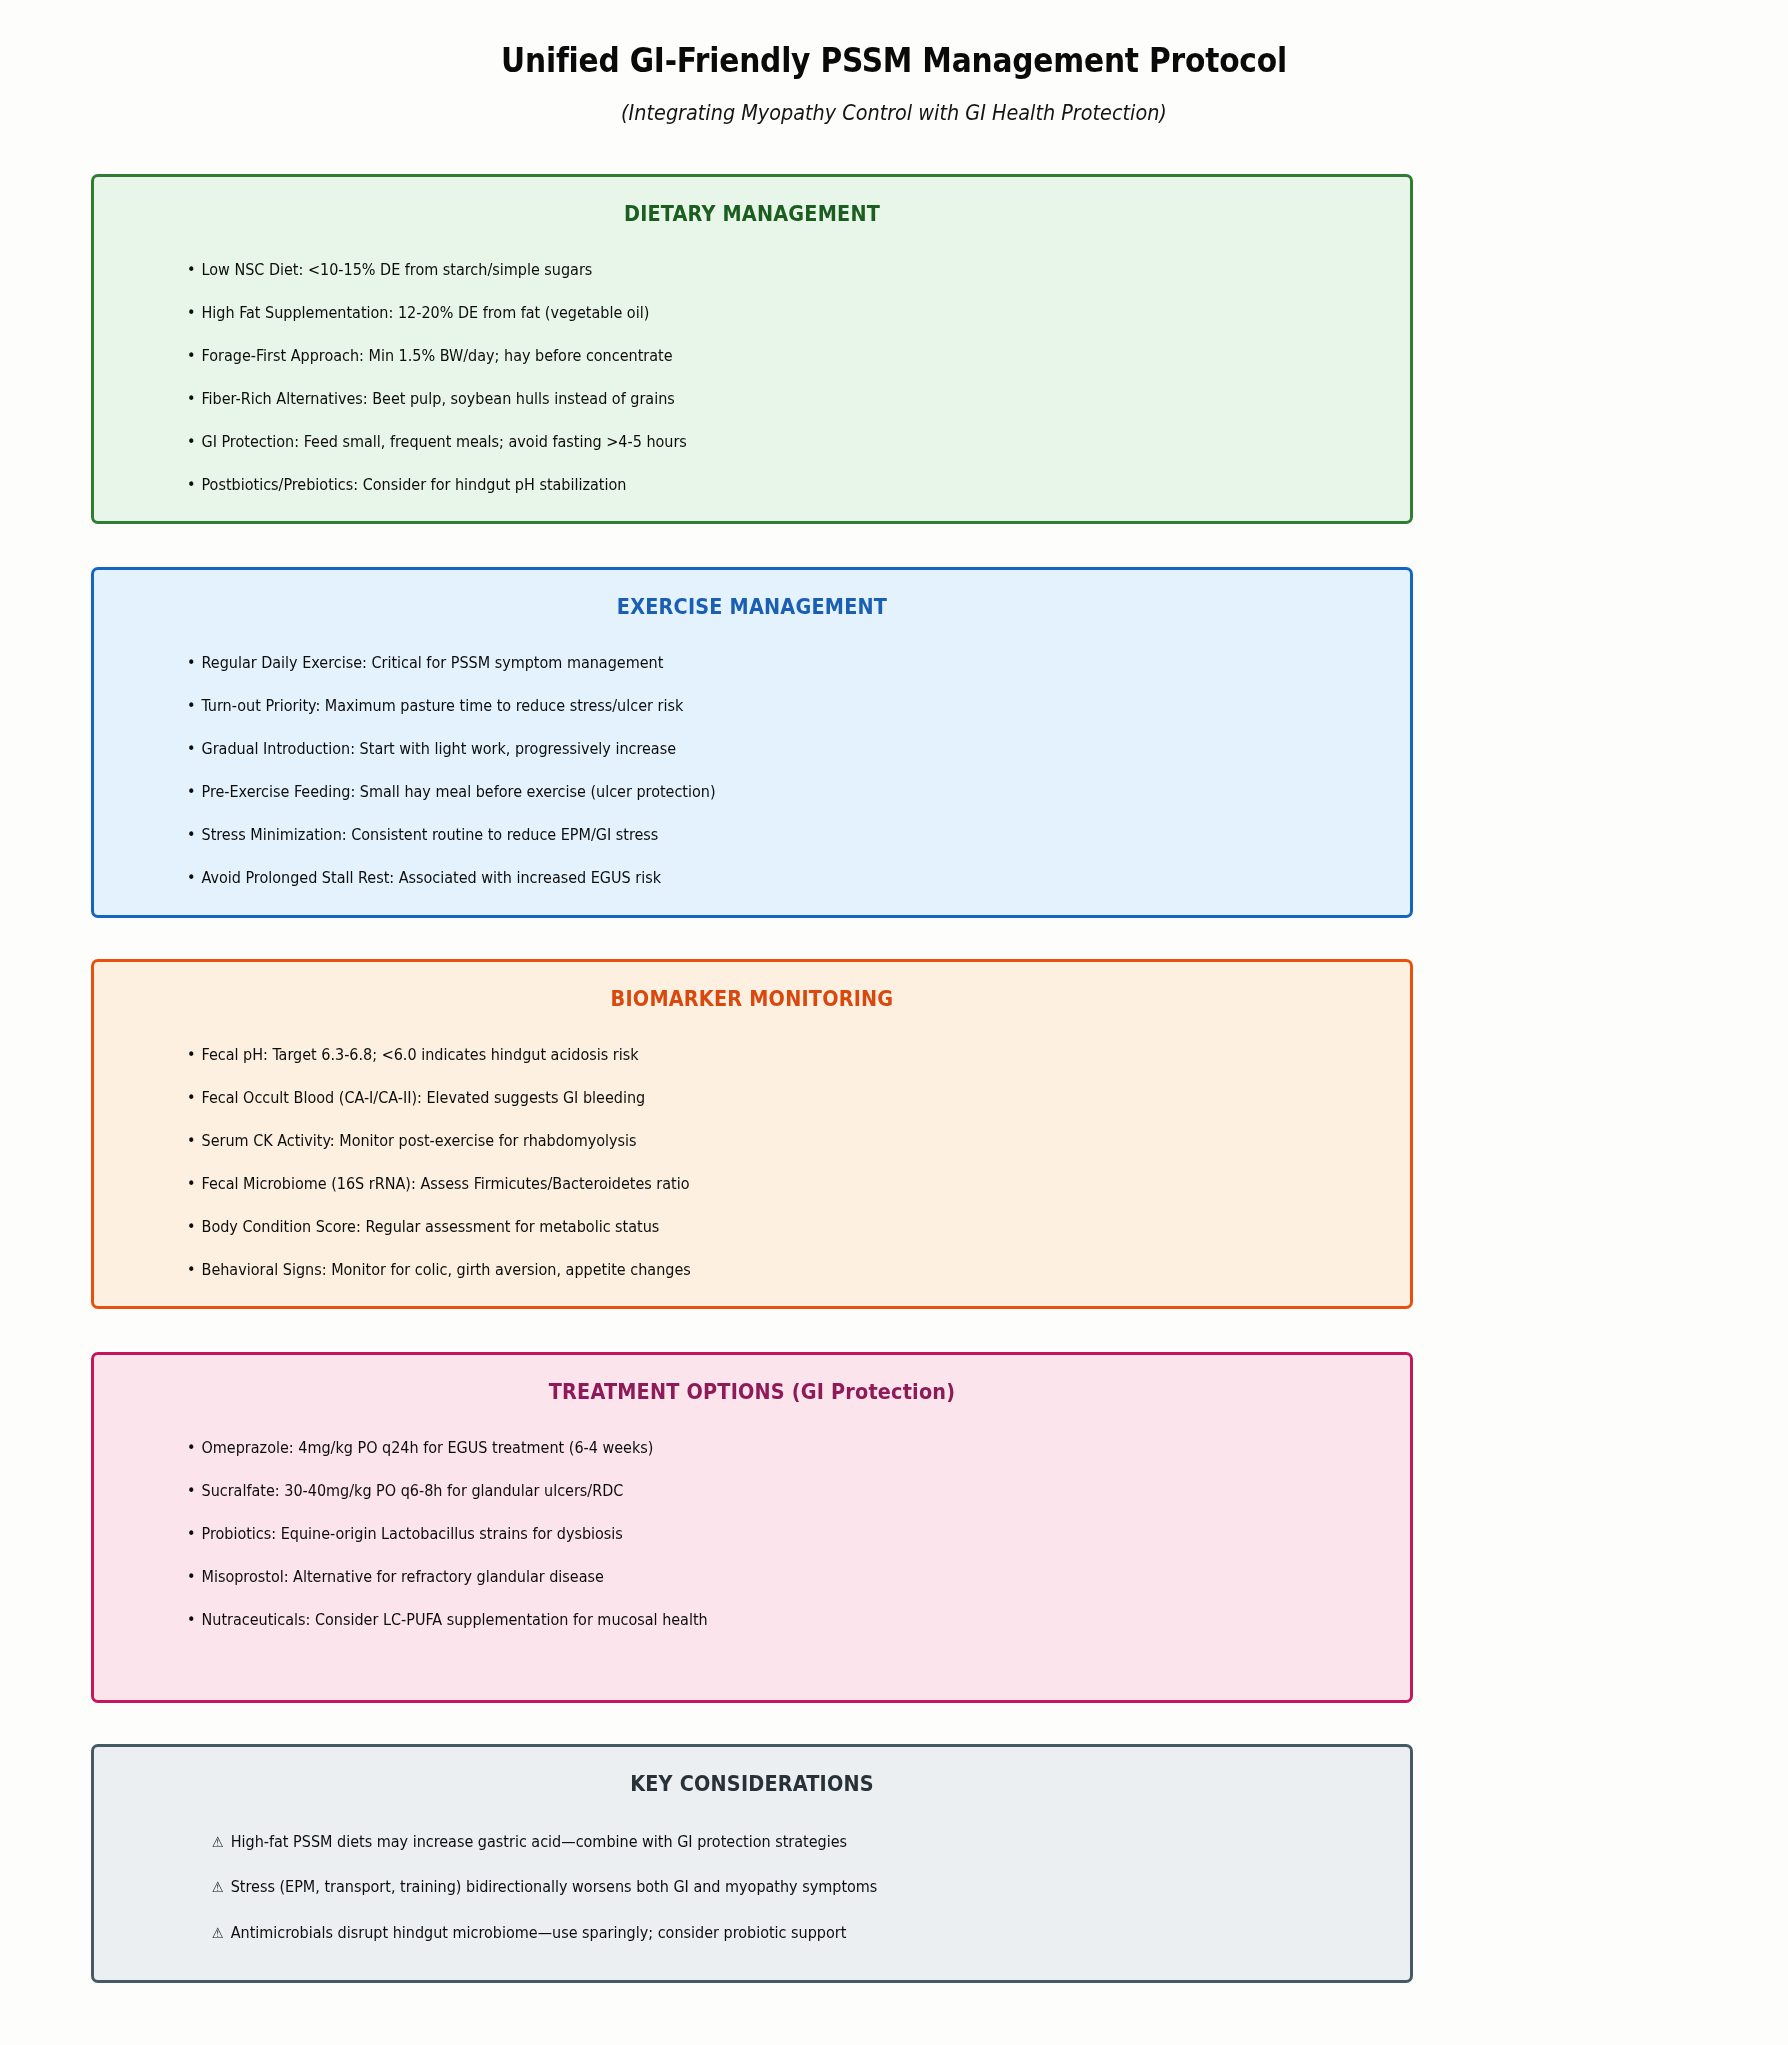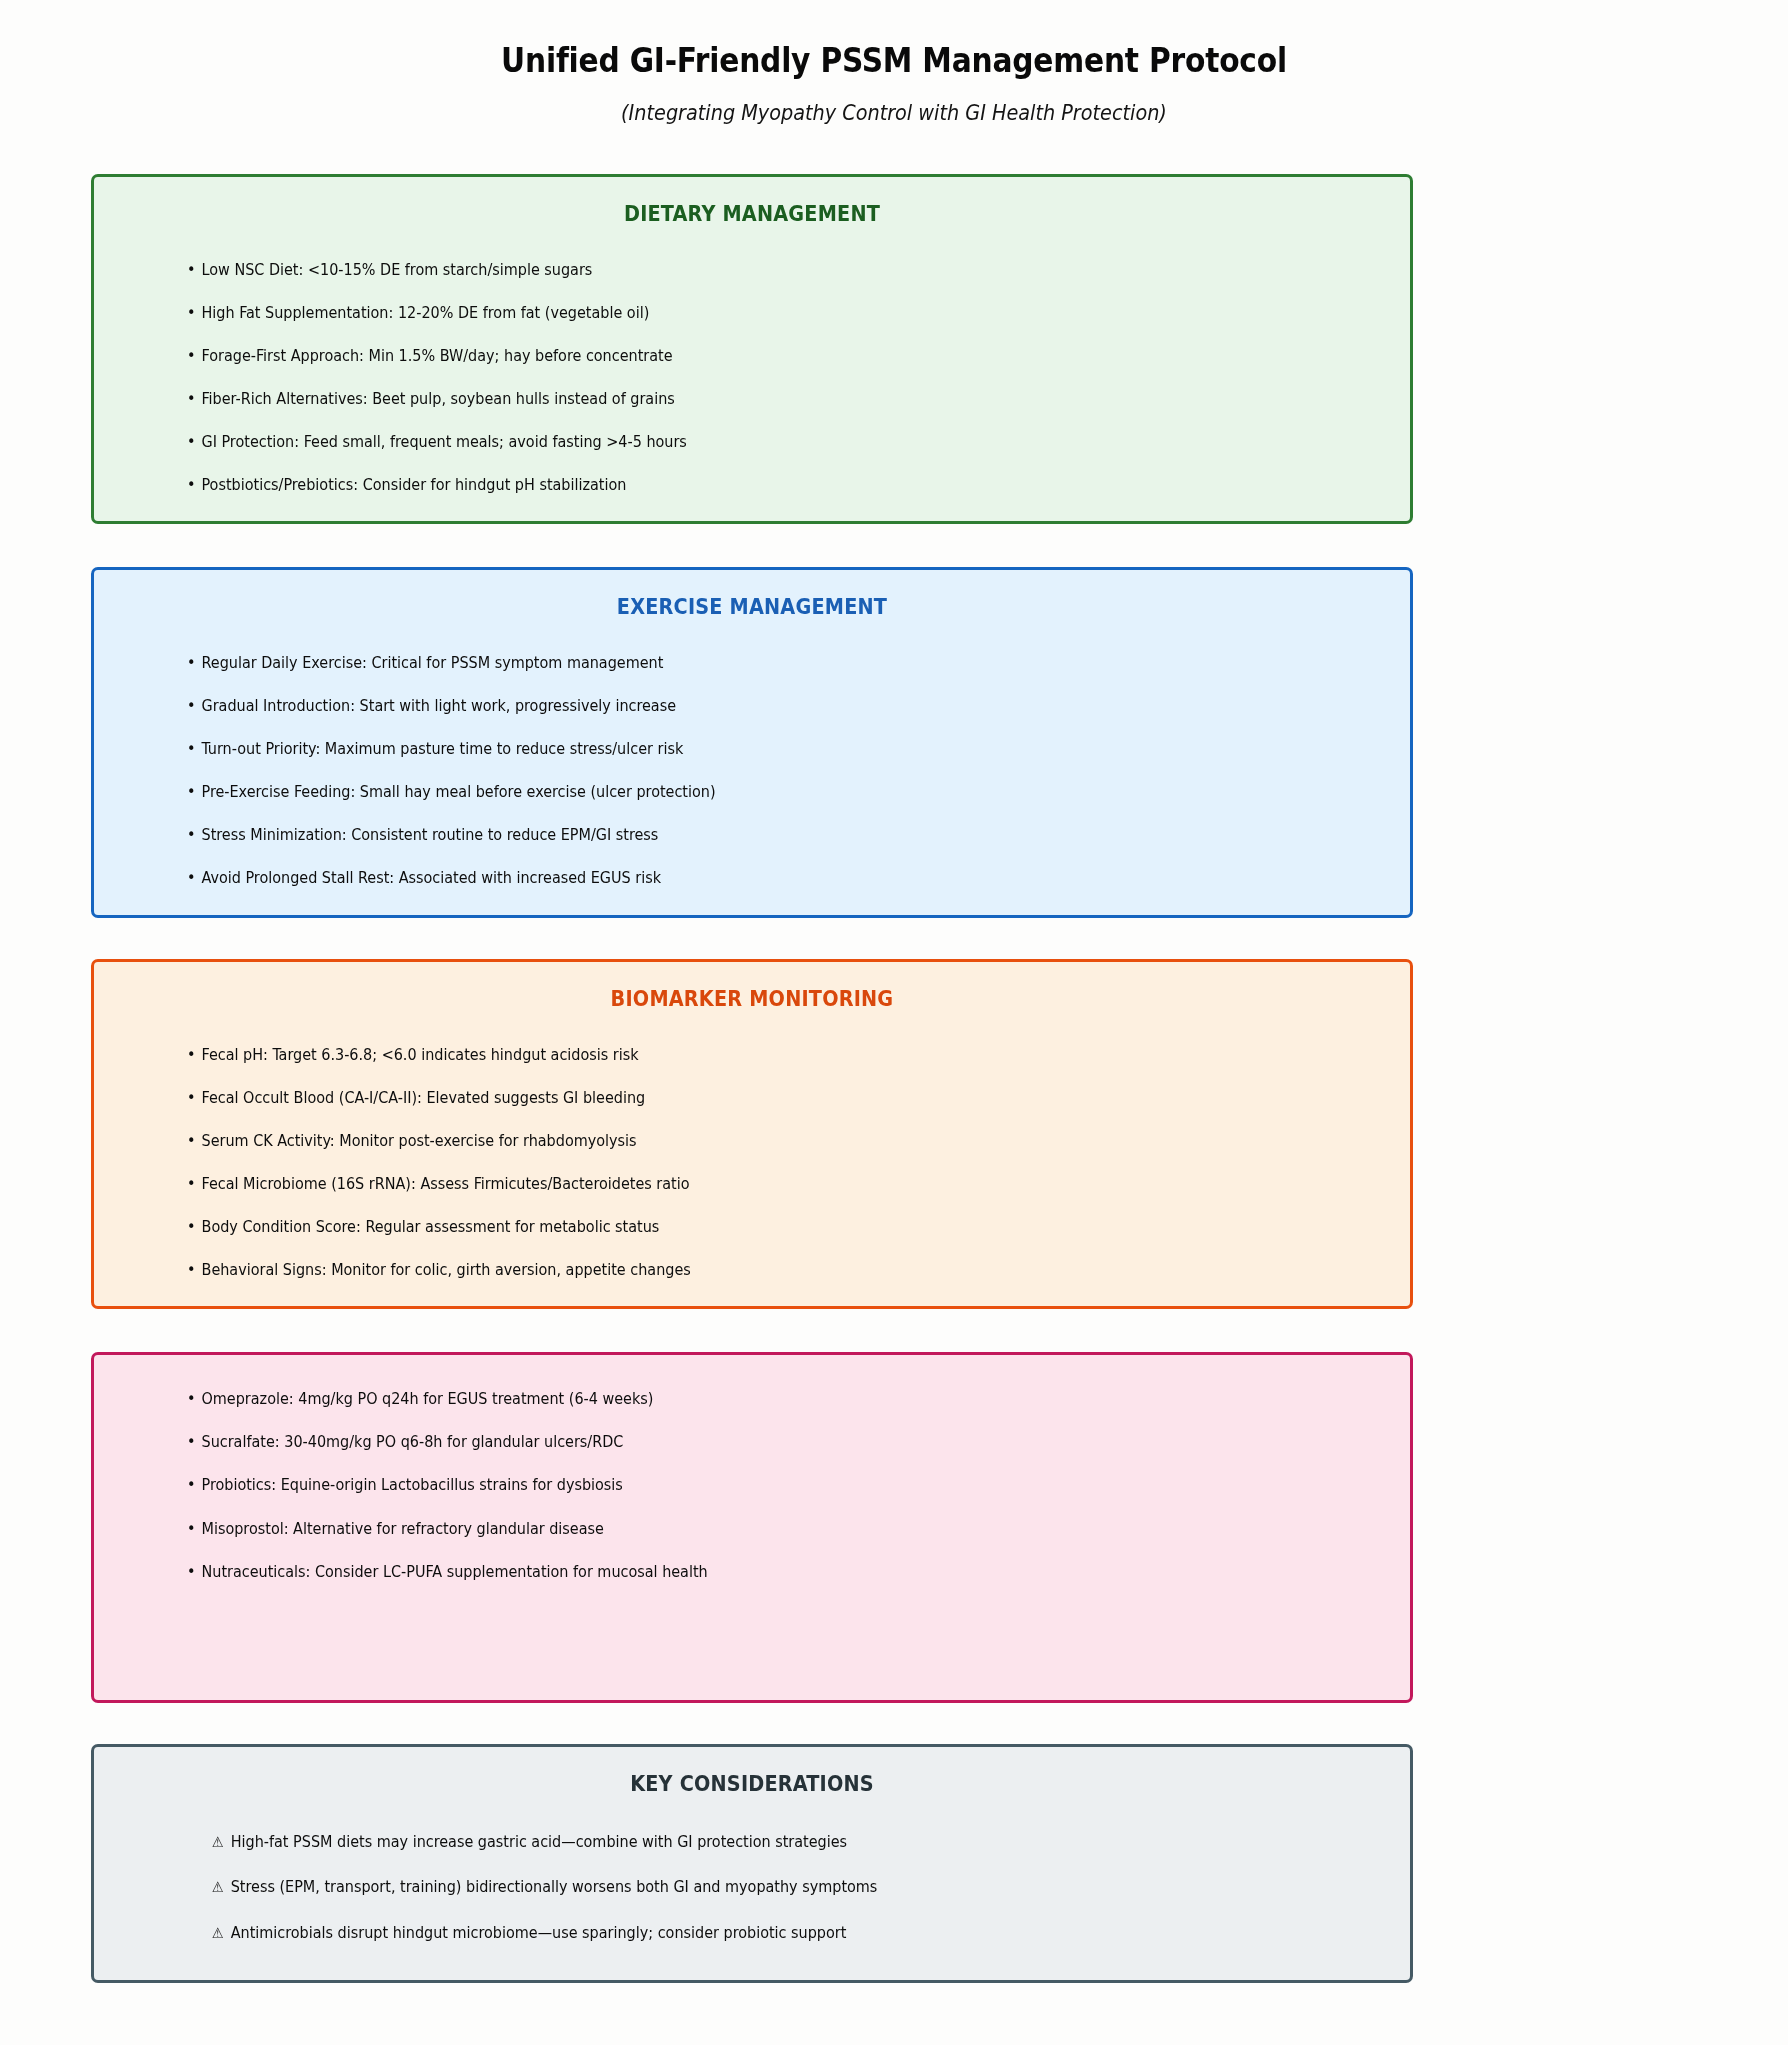--- a/index.html
+++ b/index.html
@@ -171,41 +171,42 @@
       <li class="bullet-item"><span class="mark">•</span><span>Fiber-Rich Alternatives: Beet pulp, soybean hulls instead of grains</span></li>
       <li class="bullet-item"><span class="mark">•</span><span>GI Protection: Feed small, frequent meals; avoid fasting &gt;4-5 hours</span></li>
       <li class="bullet-item"><span class="mark">•</span><span>Postbiotics/Prebiotics: Consider for hindgut pH stabilization</span></li>
     </ul>
   </section>
 
   <section class="section-card" id="card-exercise">
     <div class="section-header">EXERCISE MANAGEMENT</div>
     <ul class="bullet-list">
       <li class="bullet-item"><span class="mark">•</span><span>Regular Daily Exercise: Critical for PSSM symptom management</span></li>
+      <li class="bullet-item"><span class="mark">•</span><span>Turn-out Priority: Maximum pasture time to reduce stress/ulcer risk</span></li>
       <li class="bullet-item"><span class="mark">•</span><span>Gradual Introduction: Start with light work, progressively increase</span></li>
-      <li class="bullet-item"><span class="mark">•</span><span>Turn-out Priority: Maximum pasture time to reduce stress/ulcer risk</span></li>
       <li class="bullet-item"><span class="mark">•</span><span>Pre-Exercise Feeding: Small hay meal before exercise (ulcer protection)</span></li>
       <li class="bullet-item"><span class="mark">•</span><span>Stress Minimization: Consistent routine to reduce EPM/GI stress</span></li>
       <li class="bullet-item"><span class="mark">•</span><span>Avoid Prolonged Stall Rest: Associated with increased EGUS risk</span></li>
     </ul>
   </section>
 
   <section class="section-card" id="card-biomarker">
     <div class="section-header">BIOMARKER MONITORING</div>
     <ul class="bullet-list">
       <li class="bullet-item"><span class="mark">•</span><span>Fecal pH: Target 6.3-6.8; &lt;6.0 indicates hindgut acidosis risk</span></li>
       <li class="bullet-item"><span class="mark">•</span><span>Fecal Occult Blood (CA-I/CA-II): Elevated suggests GI bleeding</span></li>
       <li class="bullet-item"><span class="mark">•</span><span>Serum CK Activity: Monitor post-exercise for rhabdomyolysis</span></li>
       <li class="bullet-item"><span class="mark">•</span><span>Fecal Microbiome (16S rRNA): Assess Firmicutes/Bacteroidetes ratio</span></li>
       <li class="bullet-item"><span class="mark">•</span><span>Body Condition Score: Regular assessment for metabolic status</span></li>
       <li class="bullet-item"><span class="mark">•</span><span>Behavioral Signs: Monitor for colic, girth aversion, appetite changes</span></li>
     </ul>
   </section>
 
   <section class="section-card" id="card-treatment">
+    <div class="section-header">TREATMENT OPTIONS (GI Protection)</div>
     <ul class="bullet-list">
       <li class="bullet-item"><span class="mark">•</span><span>Omeprazole: 4mg/kg PO q24h for EGUS treatment (6-4 weeks)</span></li>
       <li class="bullet-item"><span class="mark">•</span><span>Sucralfate: 30-40mg/kg PO q6-8h for glandular ulcers/RDC</span></li>
       <li class="bullet-item"><span class="mark">•</span><span>Probiotics: Equine-origin Lactobacillus strains for dysbiosis</span></li>
       <li class="bullet-item"><span class="mark">•</span><span>Misoprostol: Alternative for refractory glandular disease</span></li>
       <li class="bullet-item"><span class="mark">•</span><span>Nutraceuticals: Consider LC-PUFA supplementation for mucosal health</span></li>
     </ul>
   </section>
 
   <section class="section-card" id="card-key">

